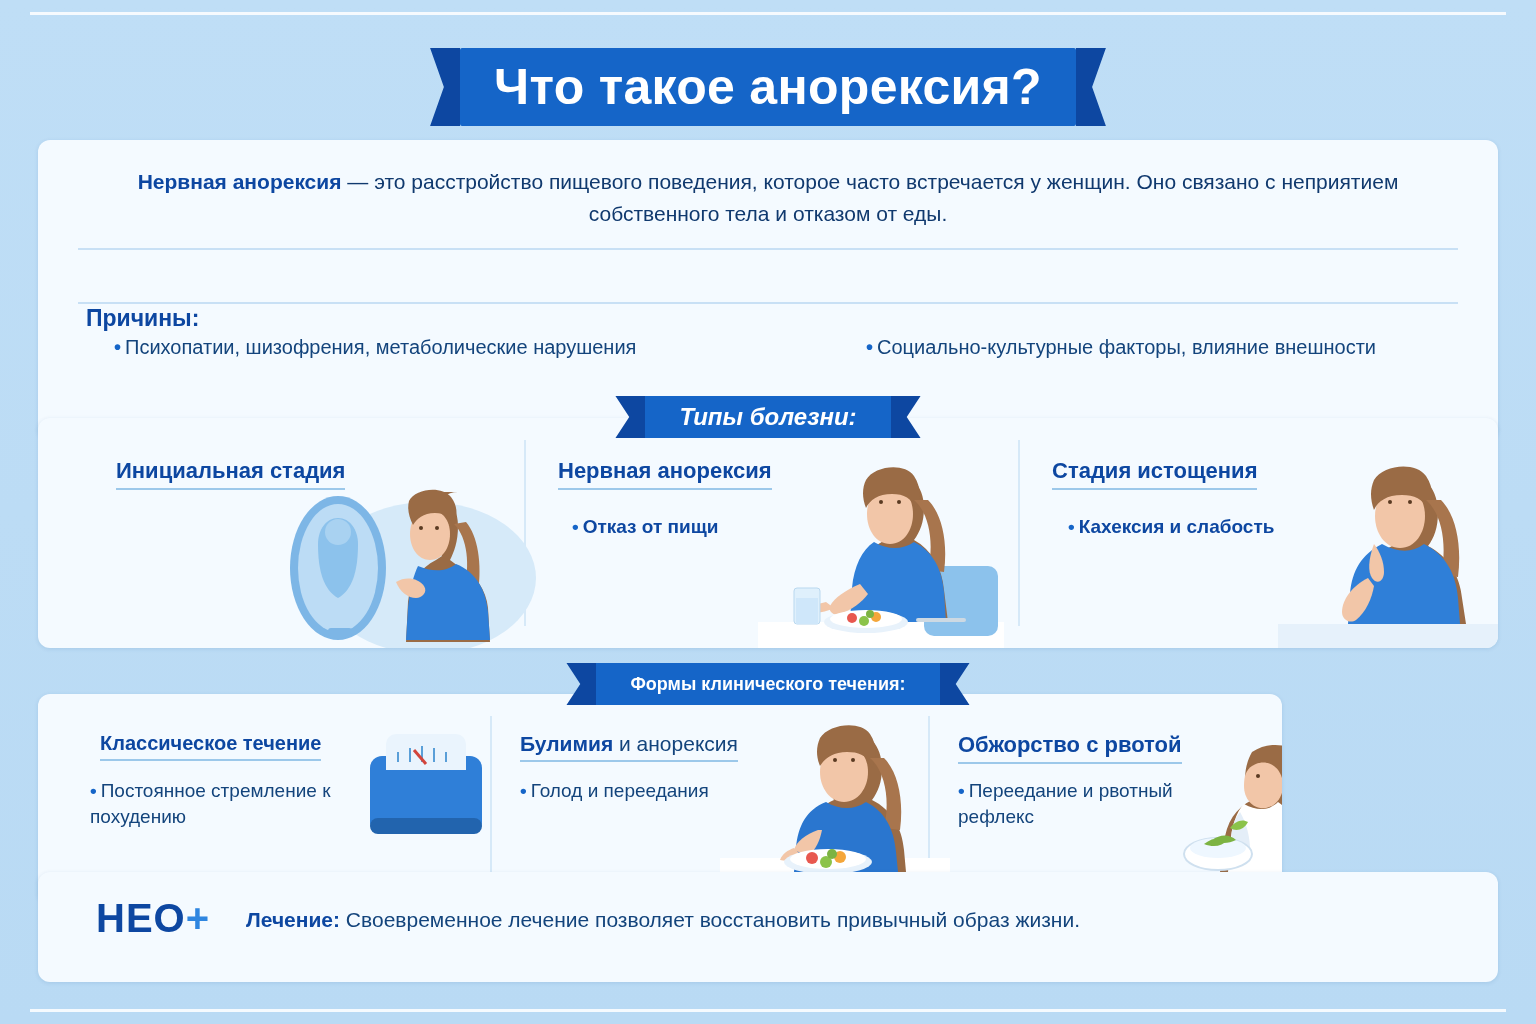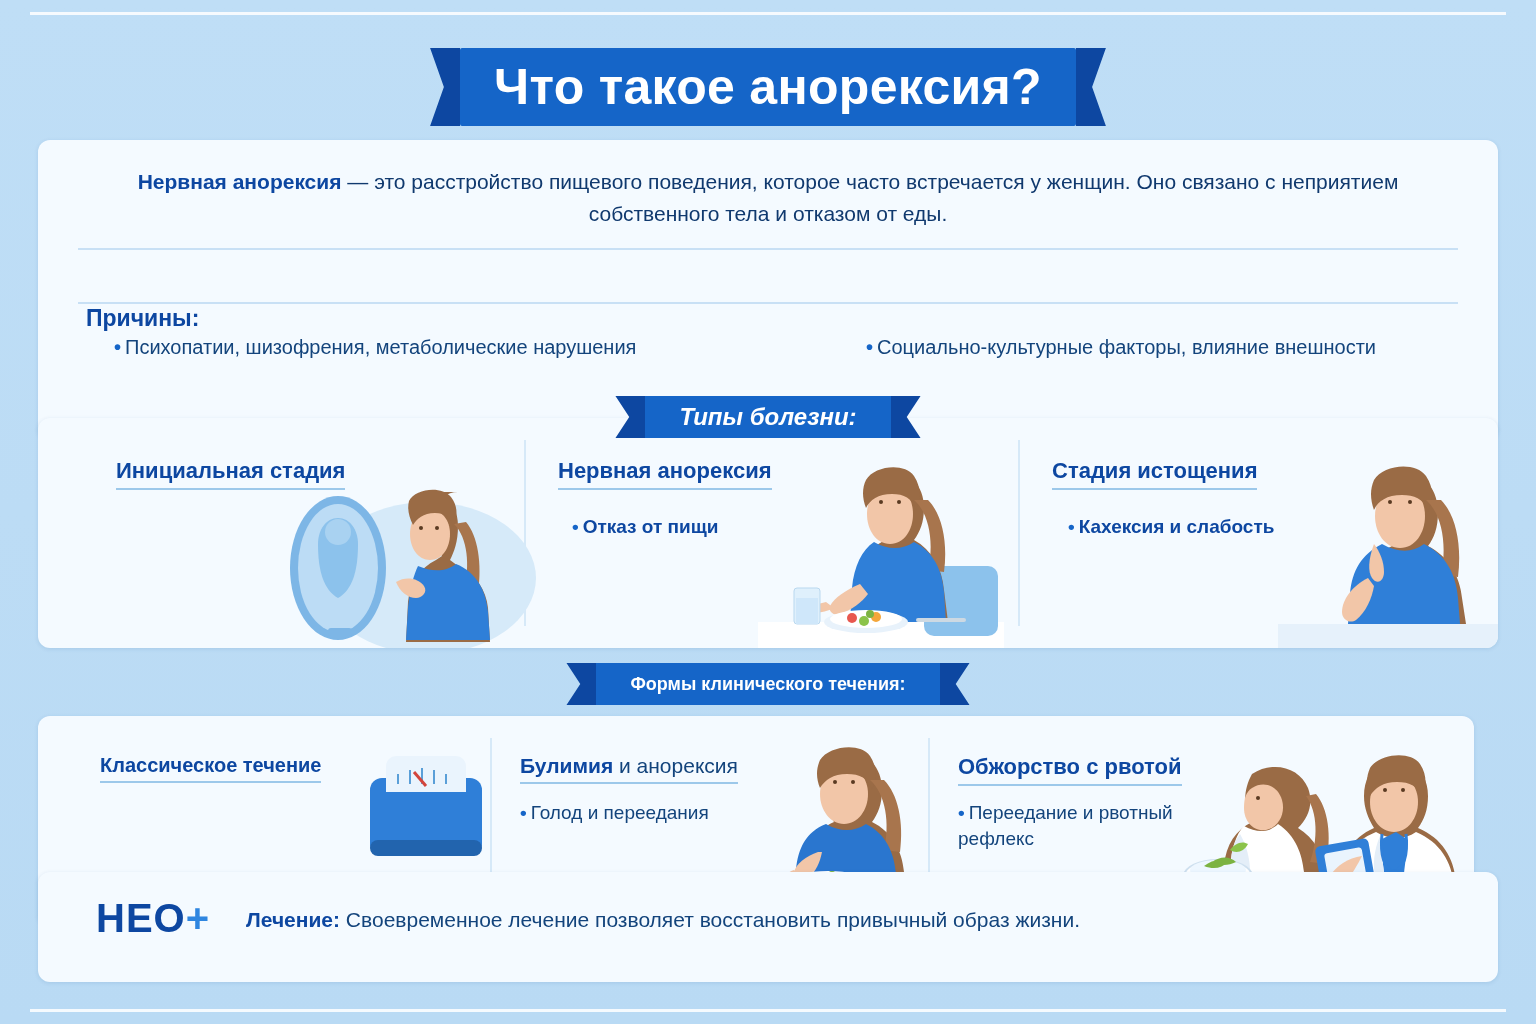--- a/index.html
+++ b/index.html
@@ -56,21 +56,21 @@
   
   .card {
     position: absolute;
     background: #f4faff;
     border-radius: 12px;
     box-shadow: 0 1px 4px rgba(20,70,140,.12);
     overflow: hidden;
   }
   #intro-card  { left: 38px; top: 140px;  width: 1460px; height: 300px; }
   #types-card  { left: 38px; top: 418px;  width: 1460px; height: 230px; }
-  #forms-card  { left: 38px; top: 716px;  width: 1436px; height: 210px; padding-left: 32px; }
+  #forms-card  { left: 38px; top: 694px;  width: 1244px; height: 210px; padding-left: 32px; }
   #treat-card  { left: 38px; top: 872px;  width: 1460px; height: 110px; }
 
   .intro-text {
     position: absolute; left: 40px; top: 26px; width: 1380px;
     font-size: 21px; color: #10396e; line-height: 1.5; text-align: center;
   }
   .intro-text .lead { font-weight: bold; color: #0d47a1; }
 
   .hr {
     position: absolute; left: 40px; width: 1380px; height: 2px;
@@ -233,20 +233,23 @@
     <div class="tail left"></div>
     <div class="body">Формы клинического течения:</div>
     <div class="tail right"></div>
   </div>
 
   <div class="card" id="forms-card">
     <div class="divider" style="left:452px;"></div>
     <div class="divider" style="left:890px;"></div>
 
     <div class="col-title" style="left:62px; top:38px; font-size:20px;">Классическое течение</div>
+    <div class="col-item" style="left:52px; top:84px; width:270px;">
+      <span class="dot">•</span><span>Постоянное стремление к похудению</span>
+    </div>
     <svg class="illus" style="left:318px; top:24px;" width="140" height="140" viewBox="0 0 140 140">
       <rect x="14" y="38" width="112" height="78" rx="12" fill="#2f7fd8"></rect>
       <rect x="14" y="100" width="112" height="16" rx="8" fill="#2264ae"></rect>
       <path d="M40 16h60a10 10 0 0 1 10 10v26H30V26a10 10 0 0 1 10-10z" fill="#eaf4fd"></path>
       <g stroke="#5a9fd8" stroke-width="2">
         <line x1="42" y1="44" x2="42" y2="34"></line>
           <line x1="54" y1="44" x2="54" y2="30"></line>
         <line x1="66" y1="44" x2="66" y2="28"></line>
           <line x1="78" y1="44" x2="78" y2="30"></line>
         <line x1="90" y1="44" x2="90" y2="34"></line>

